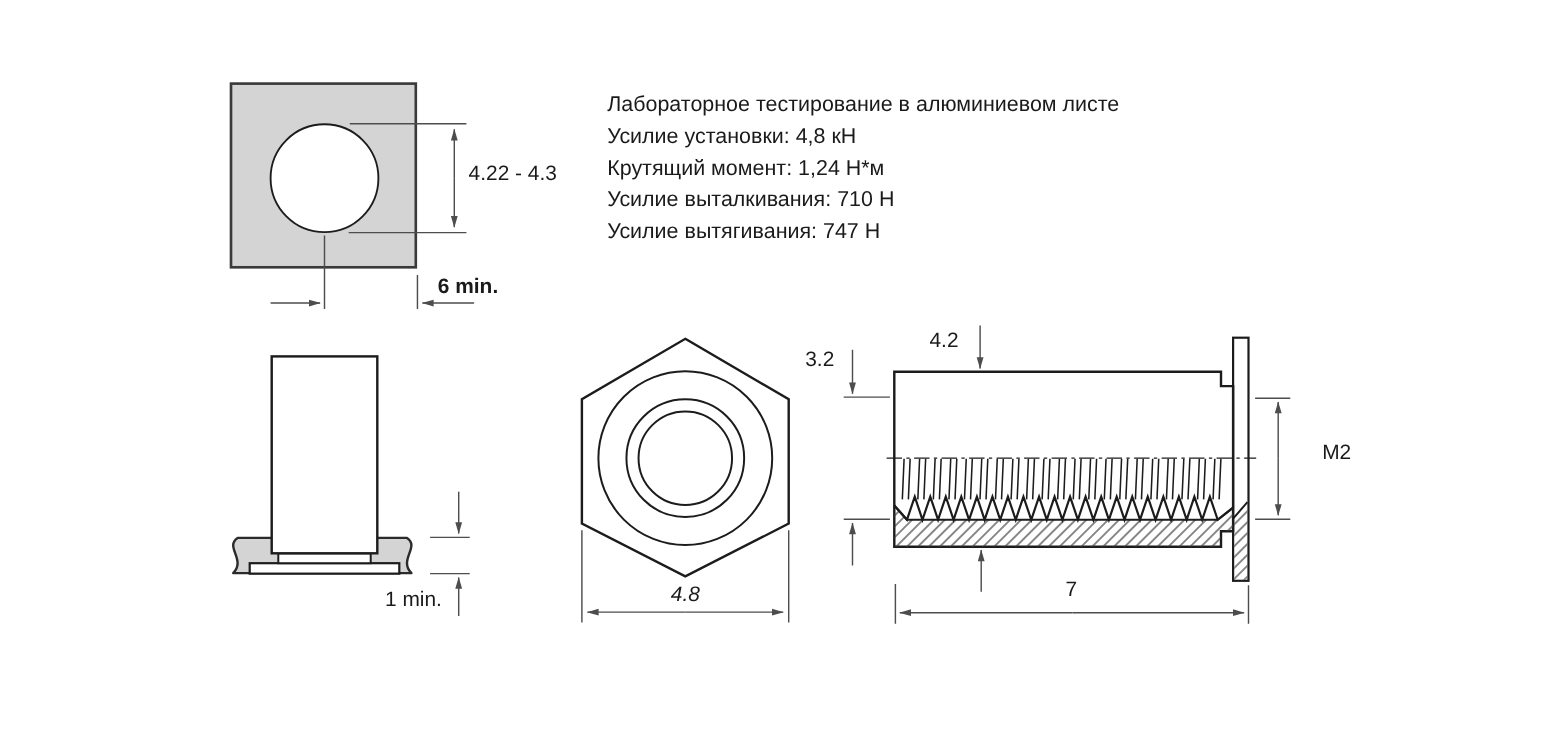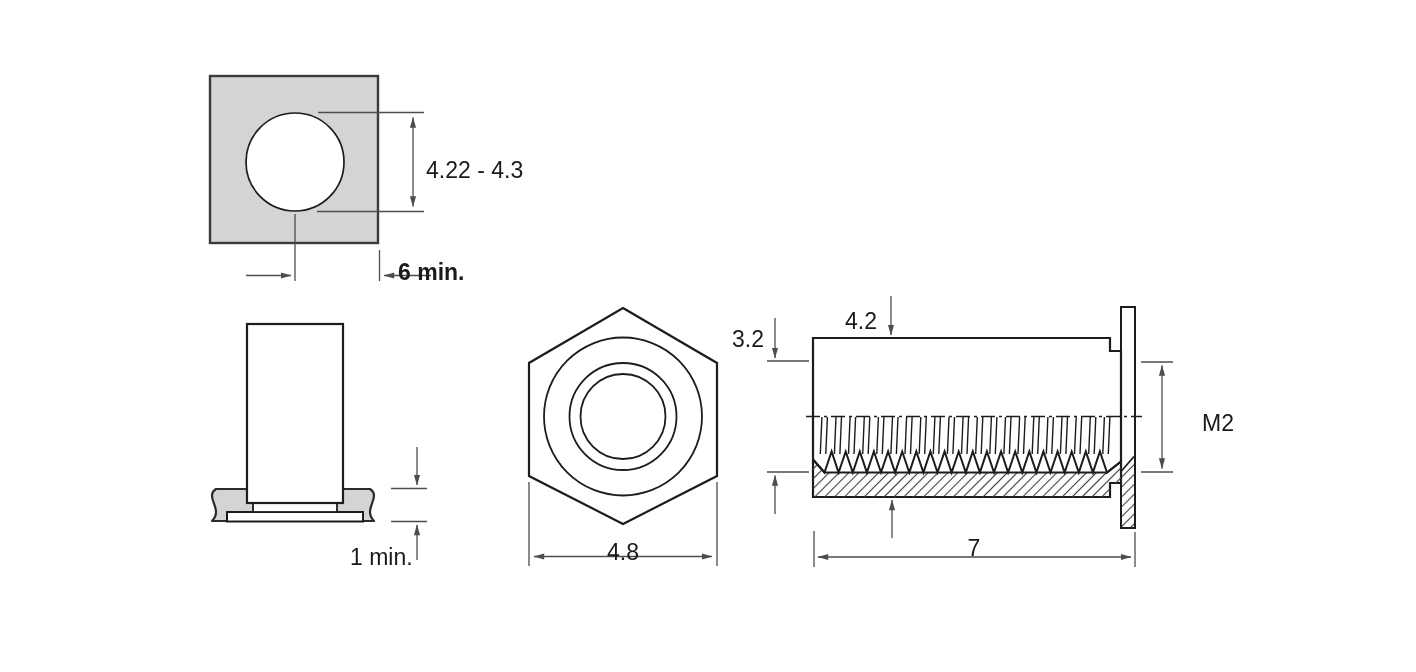--- a/index.html
+++ b/index.html
@@ -9,23 +9,22 @@
     --ink:#1a1a1a;
     --bg:#ffffff;
   }
   html,body{margin:0;padding:0;background:var(--bg);}
   #canvas{
     position:relative;width:1416px;height:672px;background:var(--bg);
     font-family:"Liberation Sans",sans-serif;overflow:hidden;
   }
   #drawing{position:absolute;left:0;top:0;}
   .lbl{
-    position:absolute;color:var(--ink);font-size:23px;line-height:21px;
+    position:absolute;color:var(--ink);font-size:19px;line-height:21px;
     white-space:nowrap;
-    margin-top:12px;
   }
   .lbl.center{transform:translateX(-50%);}
   #test-block{
     position:absolute;left:552px;top:81px;color:var(--ink);
     font-size:19.5px;line-height:28.8px;white-space:nowrap;
   }
   svg .dim{stroke:var(--dim);stroke-width:1.3;fill:none;}
   svg .ol{stroke:var(--outline);fill:none;}
 </style>
 </head>
@@ -108,22 +107,29 @@
         <line class="dim" x1="1162" y1="417" x2="1162" y2="468.5" marker-end="url(#arw)"></line>
       </g>
       <g>
         <path class="dim" d="M814,531 V567 M1135,532 V567"></path>
         <line class="dim" x1="975" y1="557" x2="818" y2="557" marker-end="url(#arw)"></line>
         <line class="dim" x1="975" y1="557" x2="1131" y2="557" marker-end="url(#arw)"></line>
       </g>
     </g>
   </svg>
 
+  <div id="test-block">
+    <div>Лабораторное тестирование в алюминиевом листе</div>
+    <div>Усилие установки: 4,8 кН</div>
+    <div>Крутящий момент: 1,24 Н*м</div>
+    <div>Усилие выталкивания: 710 Н</div>
+    <div>Усилие вытягивания: 747 Н</div>
+  </div>
 
   <div class="lbl" style="left:426px;top:148px;">4.22 - 4.3</div>
   <div class="lbl" style="left:398px;top:250px;font-weight:bold;">6 min.</div>
   <div class="lbl" style="left:350px;top:535px;">1 min.</div>
-  <div class="lbl center" style="left:623px;top:530px;">4.8</div>
+  <div class="lbl center" style="left:623px;top:530px;font-style:italic;">4.8</div>
   <div class="lbl" style="left:732px;top:317px;">3.2</div>
   <div class="lbl" style="left:845px;top:299px;">4.2</div>
   <div class="lbl" style="left:1202px;top:401px;">M2</div>
   <div class="lbl center" style="left:974px;top:526px;">7</div>
 </div>
 
 </body></html>

